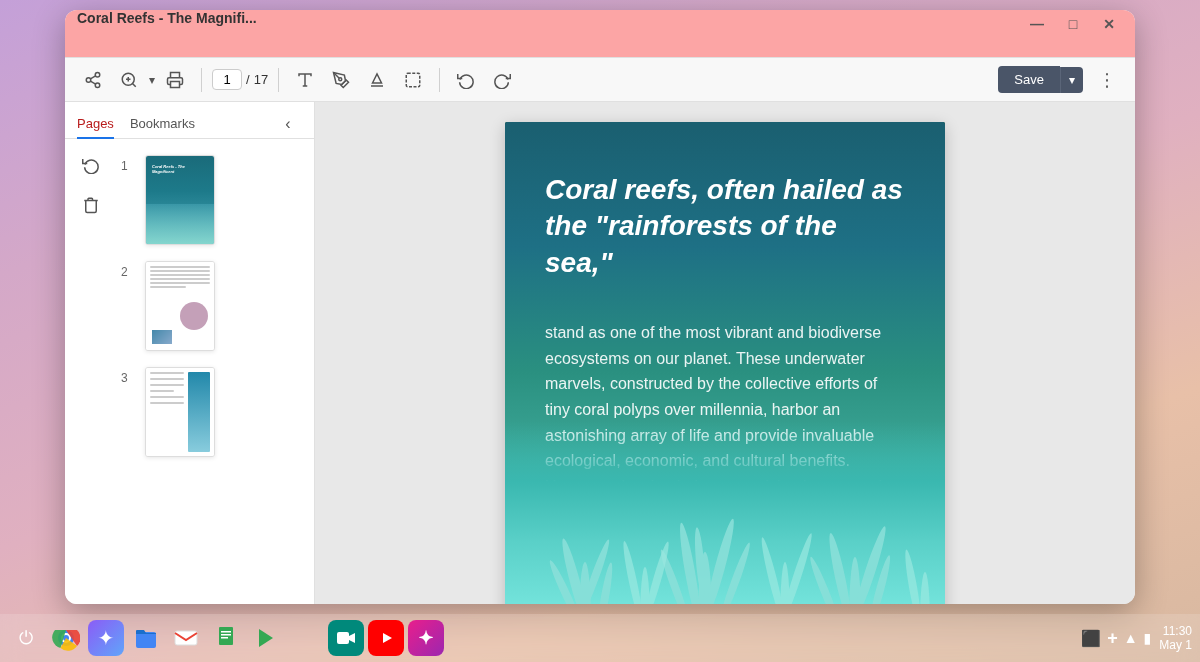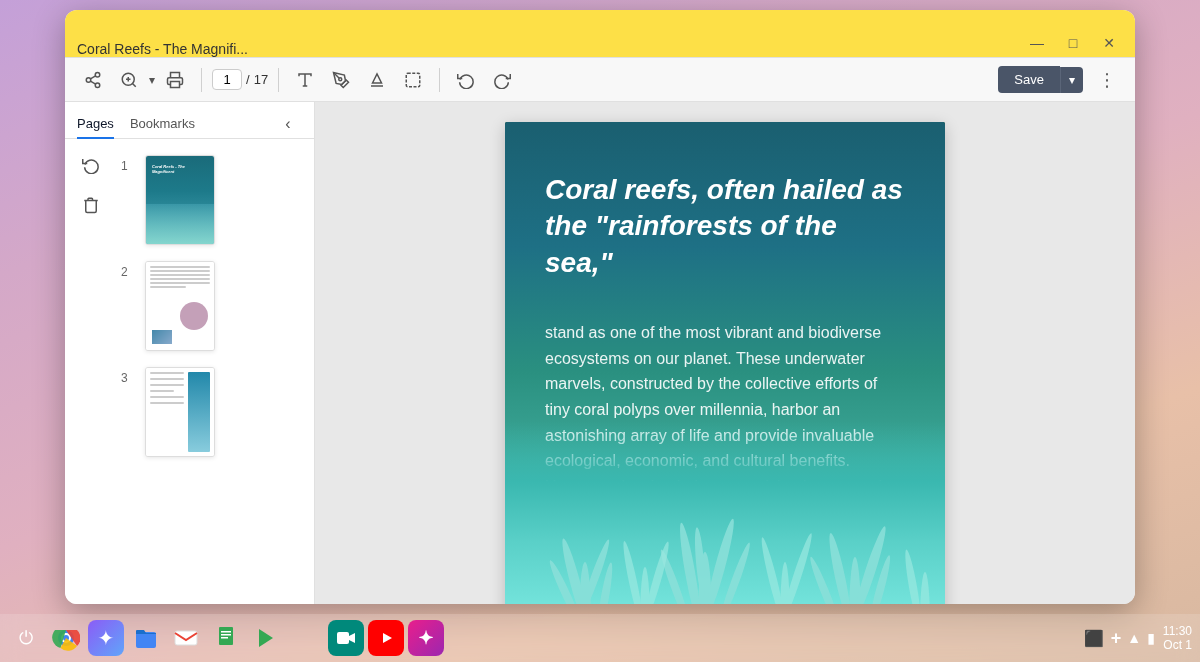--- a/index.html
+++ b/index.html
@@ -75,27 +75,28 @@
       border-radius: 12px;
       box-shadow: 0 8px 32px rgba(0,0,0,0.3);
       display: flex;
       flex-direction: column;
       overflow: hidden;
     }
 
     
     .title-bar {
       height: 48px;
-      background: #fde047;
-      display: flex;
-      align-items: flex-end;
+      background: #fca5a5;
+      display: flex;
+      align-items: flex-start;
       padding: 0 12px;
       gap: 8px;
       border-bottom: 1px solid #e0e0e0;
       flex-shrink: 0;
+      font-weight: bold;
     }
     .win-btn {
       width: 28px;
       height: 28px;
       display: flex;
       align-items: center;
       justify-content: center;
       border-radius: 4px;
       cursor: pointer;
       font-size: 14px;
@@ -217,21 +218,21 @@
     }
     .sidebar-tab {
       font-size: 13px;
       padding: 6px 0;
       cursor: pointer;
       color: #555;
       border-bottom: 2px solid transparent;
       margin-bottom: -1px;
     }
     .sidebar-tab.active {
-      color: #0f172a;
+      color: #b91c1c;
       border-bottom: 2px solid #1a73e8;
       font-weight: 500;
     }
     .sidebar-collapse {
       margin-left: auto;
       width: 28px;
       height: 28px;
       display: flex;
       align-items: center;
       justify-content: center;
@@ -734,16 +735,16 @@
 
   <div class="taskbar-right">
     <div class="taskbar-sys-icons">
       <span style="color:white;font-size:16px;">⬛</span>
       <span style="color:white;font-size:18px;font-weight:bold;">+</span>
       <span style="color:white;font-size:14px;">▲</span>
       <span style="color:white;font-size:14px;">▮</span>
     </div>
     <div class="date-time">
       <span>11:30</span>
-      <span>Oct 1</span>
+      <span>May 1</span>
     </div>
   </div>
 </div>
 
 </body></html>

